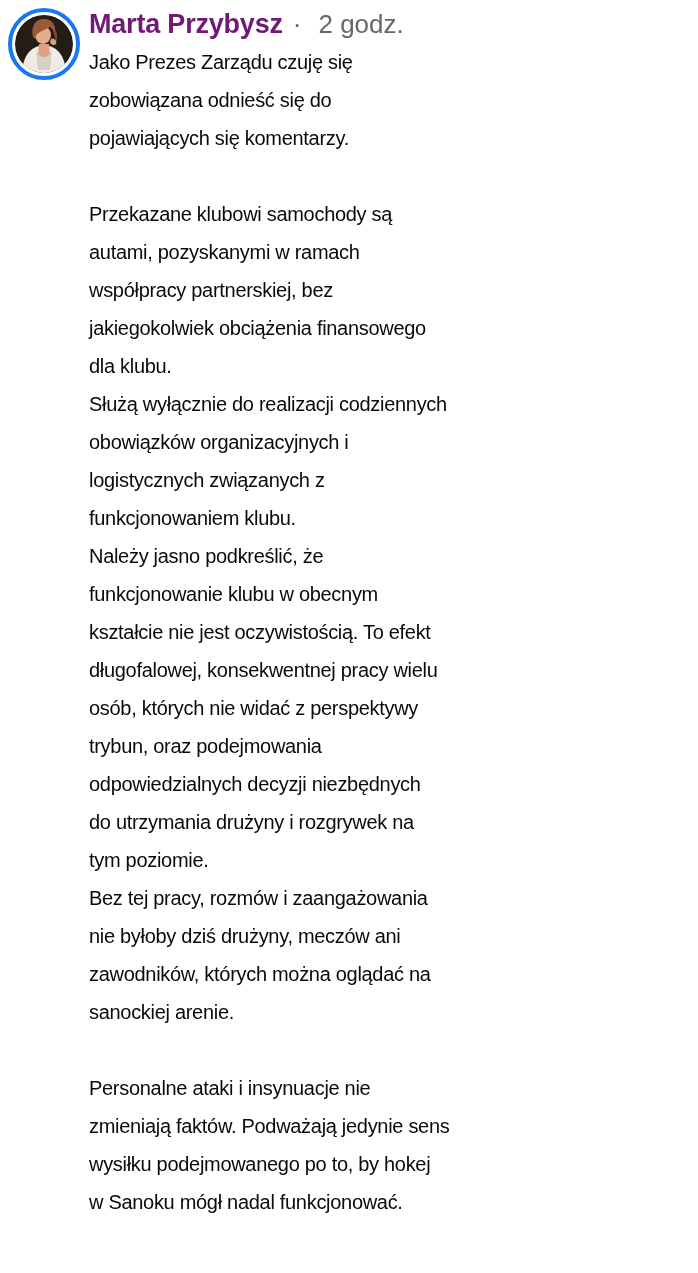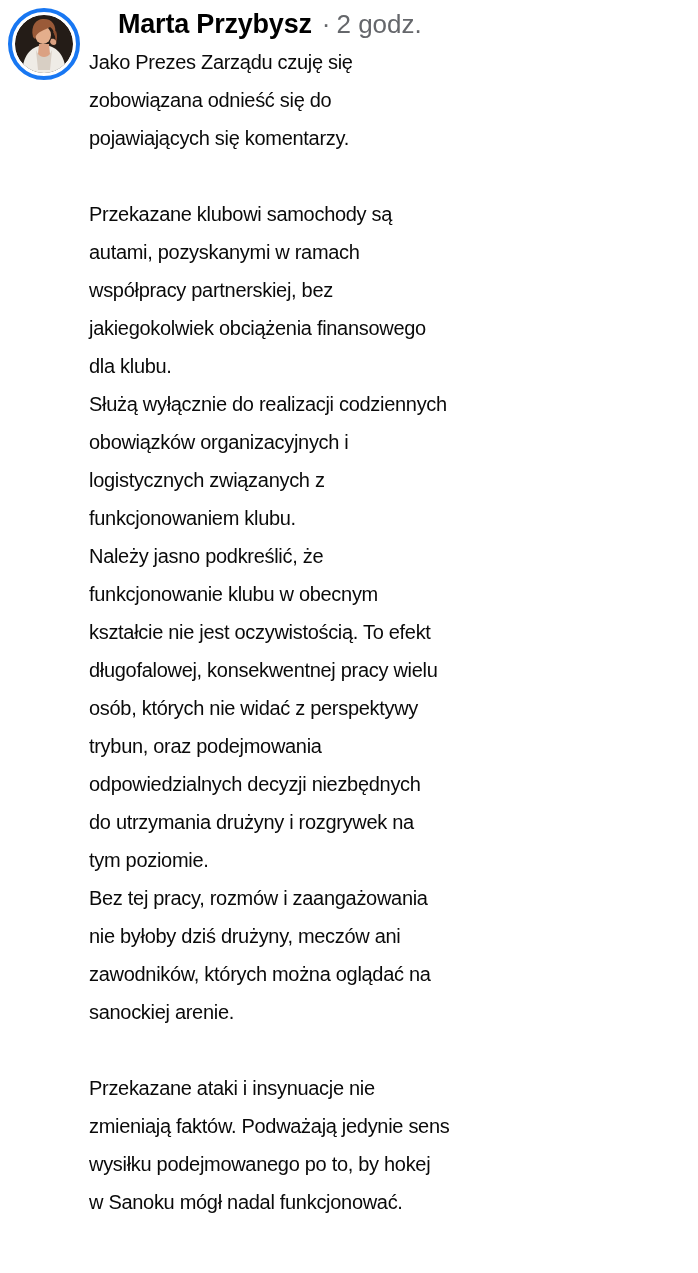--- a/index.html
+++ b/index.html
@@ -33,33 +33,33 @@
   .header-text {
     position: absolute;
     left: 89px;
     top: 9px;
     white-space: nowrap;
     line-height: 30px;
   }
   .author {
     font-size: 27px;
     font-weight: bold;
-    color: #000000;
+    color: #701a75;
     letter-spacing: -0.2px;
     cursor: pointer;
-    margin-left: 29px;
   }
   .sep {
     font-size: 26px;
     color: #65676b;
     margin: 0 6px 0 10px;
   }
   .time {
     font-size: 26px;
     color: #65676b;
+    margin-left: 11px;
   }
   .body-text {
     position: absolute;
     left: 89px;
     top: 43px;
     width: 606px;
   }
   .body-text p {
     margin: 0 0 38px 0;
     font-size: 20px;
@@ -136,19 +136,19 @@
 długofalowej, konsekwentnej pracy wielu
 osób, których nie widać z perspektywy
 trybun, oraz podejmowania
 odpowiedzialnych decyzji niezbędnych
 do utrzymania drużyny i rozgrywek na
 tym poziomie.
 Bez tej pracy, rozmów i zaangażowania
 nie byłoby dziś drużyny, meczów ani
 zawodników, których można oglądać na
 sanockiej arenie.</p>
-    <p>Przekazane ataki i insynuacje nie
+    <p>Personalne ataki i insynuacje nie
 zmieniają faktów. Podważają jedynie sens
 wysiłku podejmowanego po to, by hokej
 w Sanoku mógł nadal funkcjonować.</p>
   </div>
 
 </div>
 
 </body></html>

